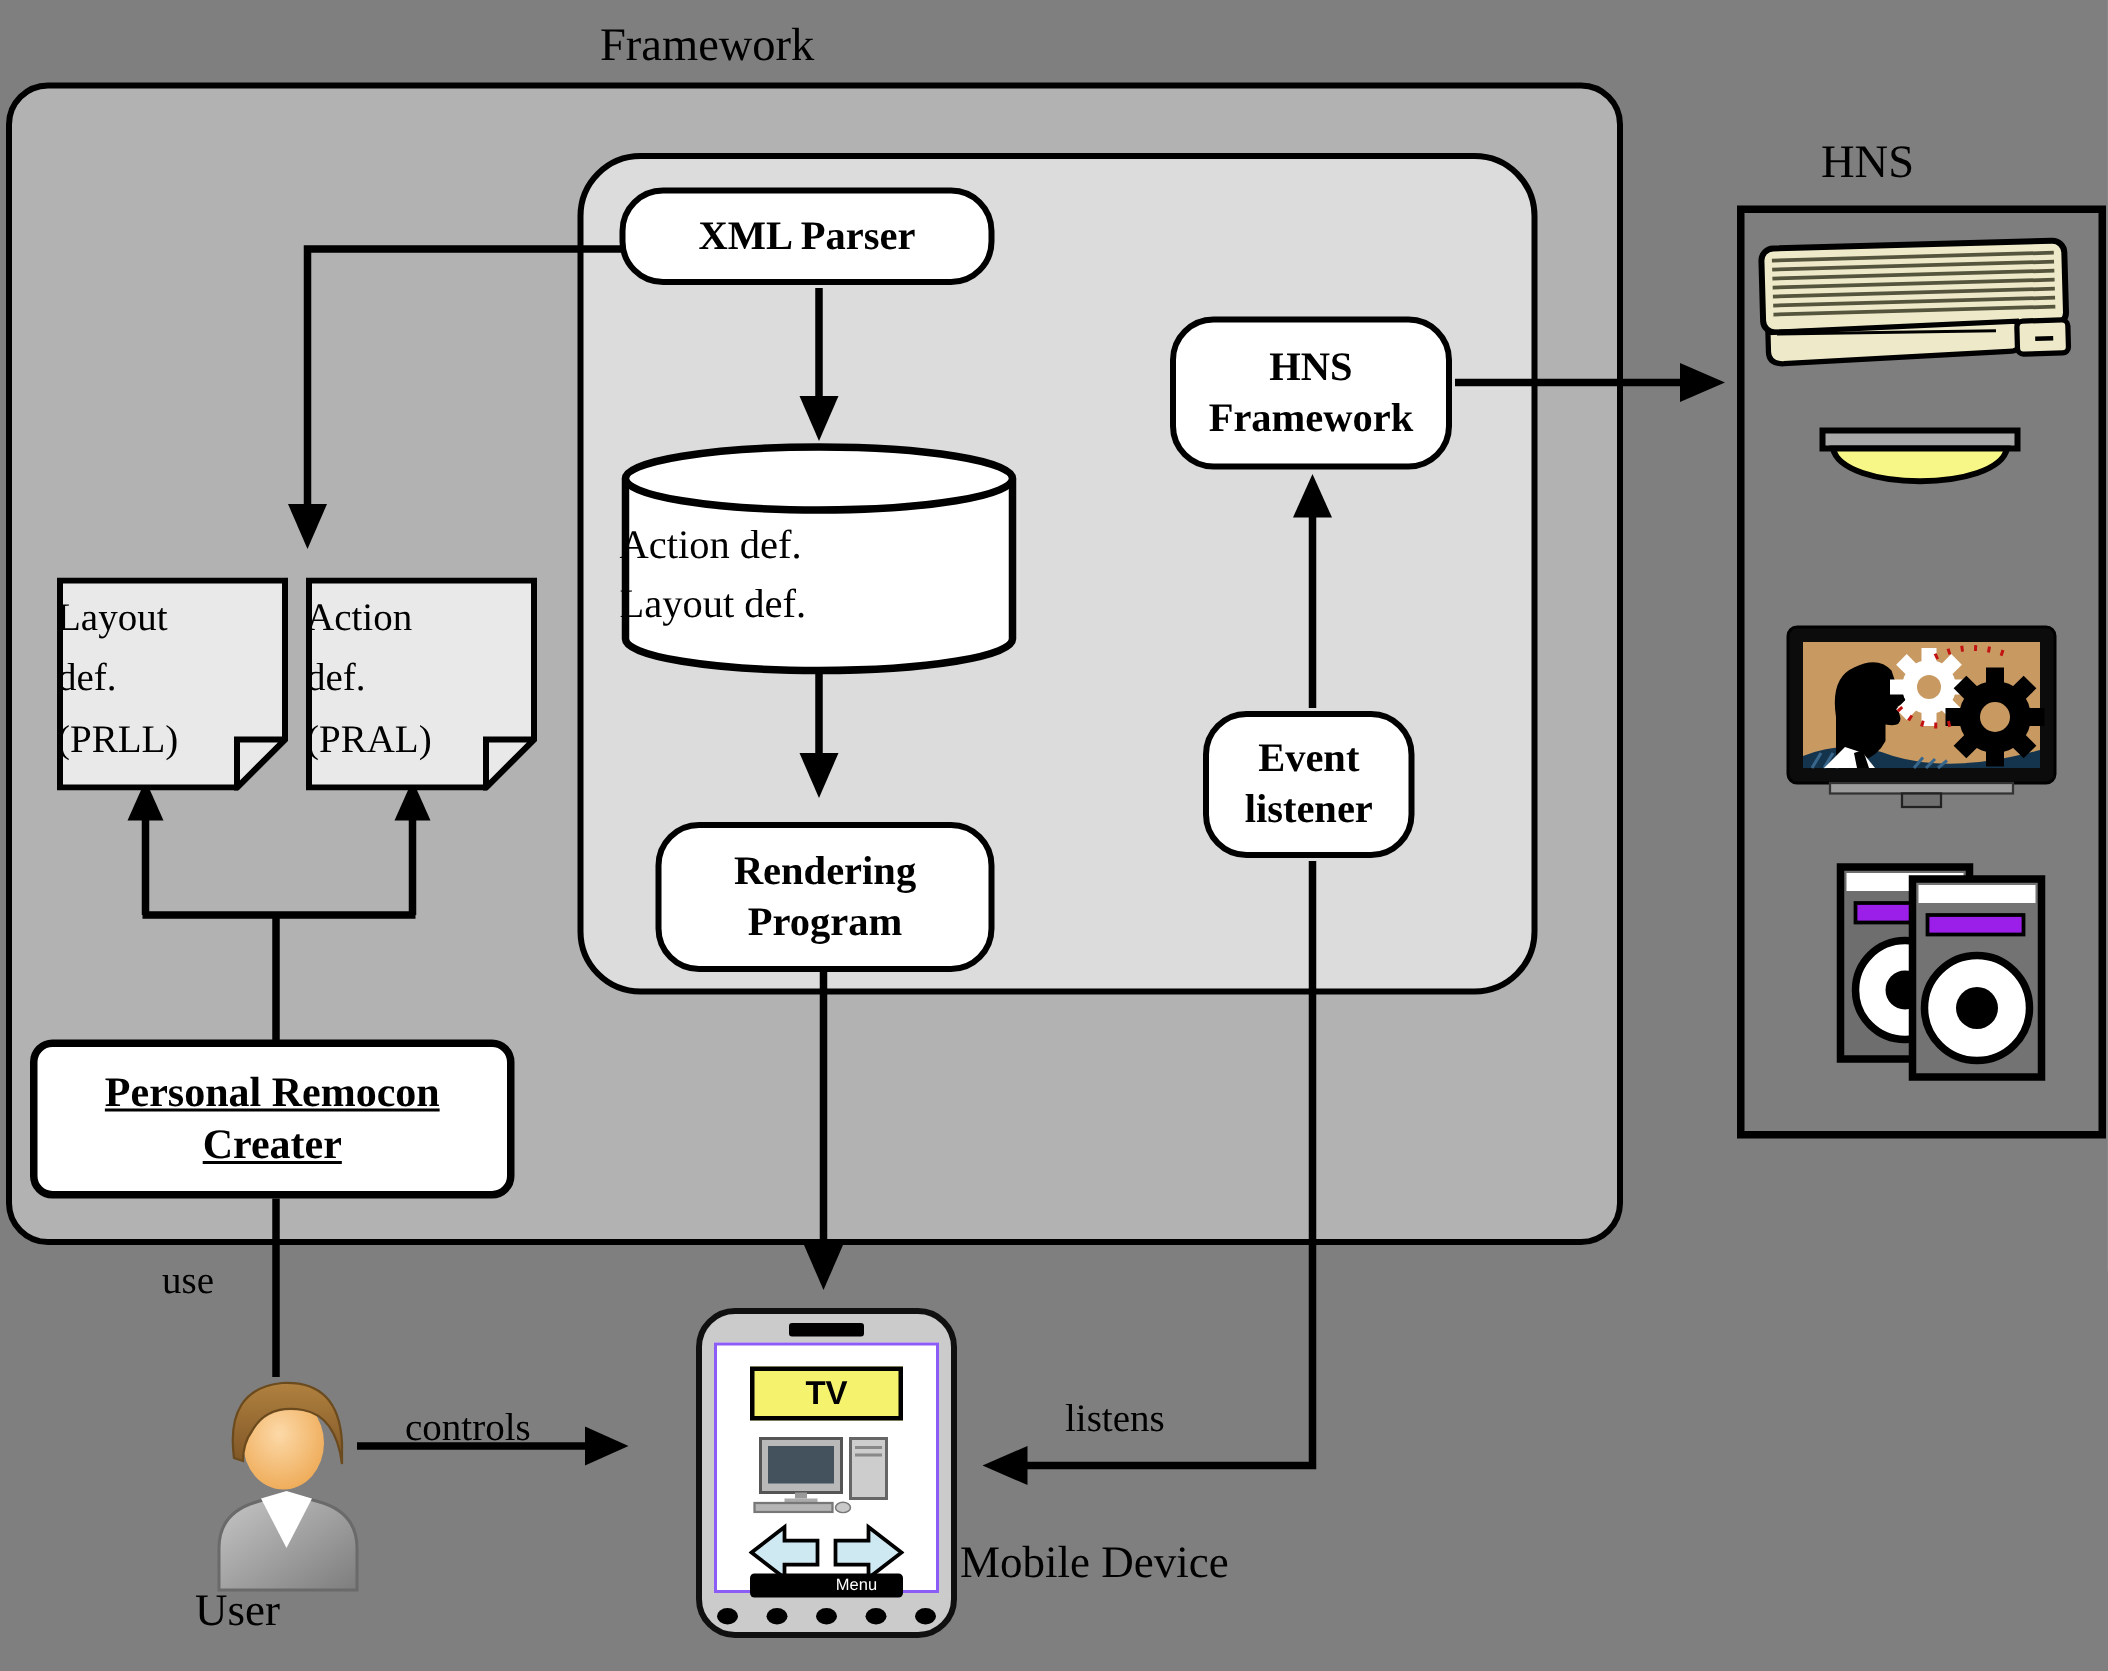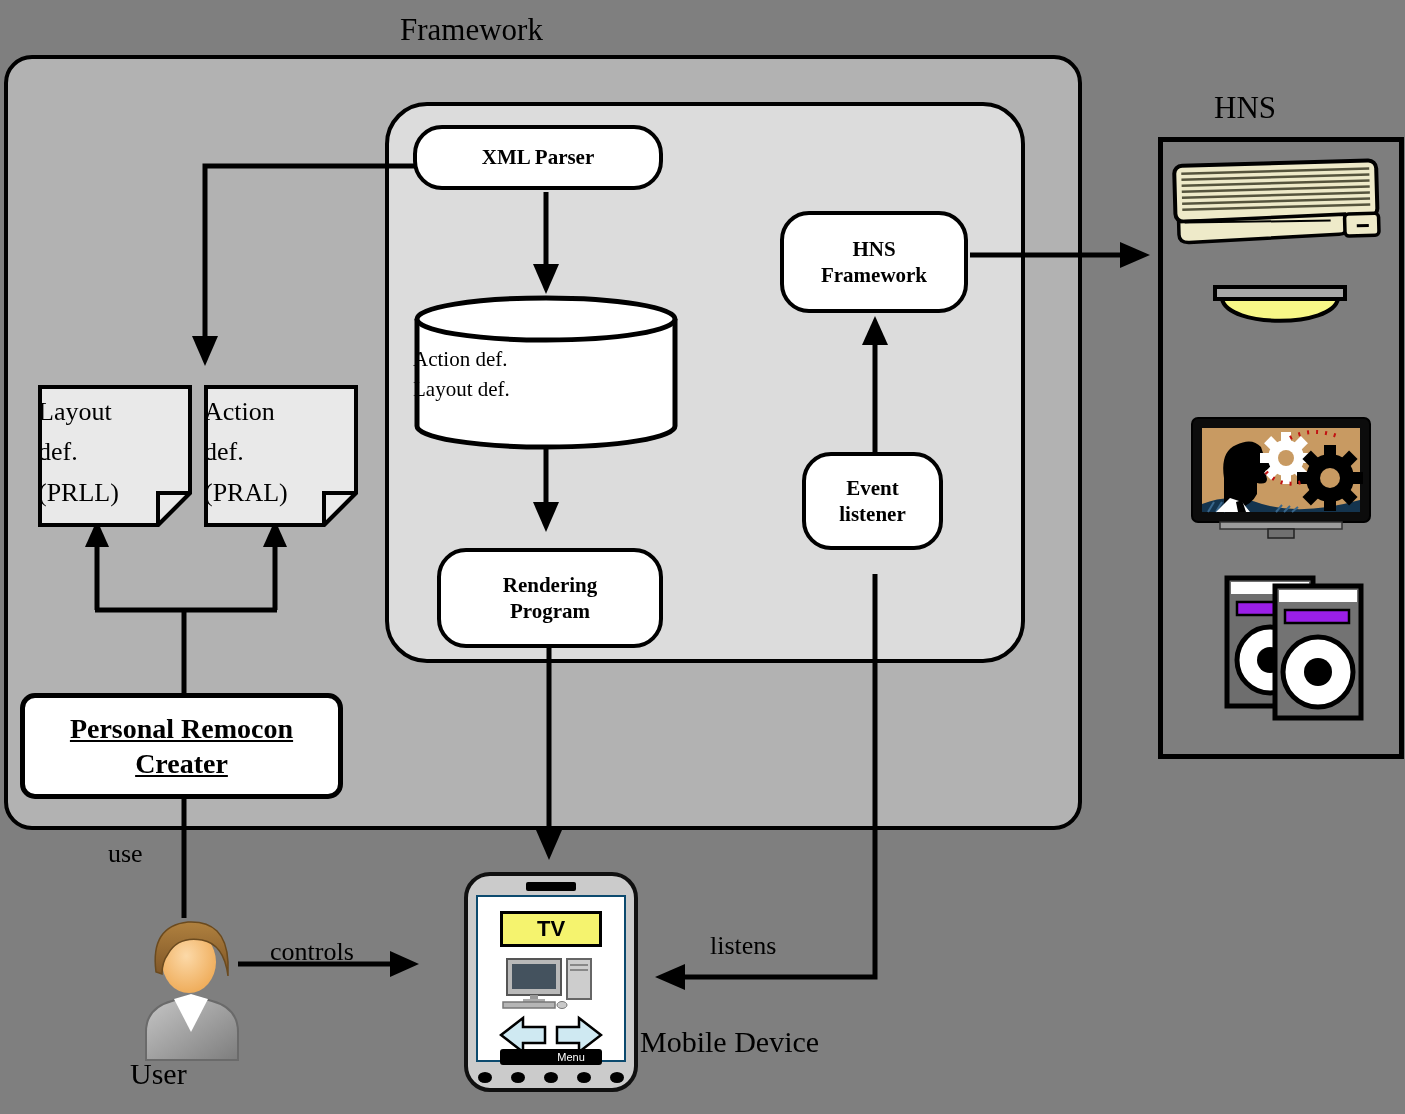--- a/index.html
+++ b/index.html
@@ -1,33 +1,33 @@
 <!DOCTYPE html>
 <html><head>
 <meta charset="utf-8">
 <style>
   html,body{margin:0;padding:0;background:#7f7f7f;}
   .stage{position:relative;width:1405px;height:1114px;background:#7f7f7f;overflow:hidden;
          font-family:"Liberation Serif","DejaVu Serif",serif;color:#000;}
   .abs{position:absolute;}
   .label{position:absolute;font-weight:normal;text-align:left;white-space:nowrap;line-height:1.05;}
-  .t31{font-size:31px;} .t30{font-size:30px;} .t27{font-size:21px;border-radius:29px;} .t26{font-size:26px;}
+  .t31{font-size:31px;} .t30{font-size:30px;} .t27{font-size:27px;border-radius:29px;} .t26{font-size:26px;}
   .container-box{position:absolute;border:4px solid #000;}
   .framework{left:4px;top:55px;width:1070px;height:767px;background:#b2b2b2;border-radius:28px;z-index:1;}
   .platform{left:385px;top:102px;width:632px;height:553px;background:#dcdcdc;border-radius:42px;z-index:1;}
   .hnsbox{left:1158px;top:137px;width:236px;height:612px;background:#7e7e7e;border:5px solid #000;z-index:1;}
   .wires{position:absolute;left:0;top:0;z-index:2;pointer-events:none;}
   .node{position:absolute;background:#fff;border:4px solid #000;display:flex;flex-direction:column;
         align-items:center;justify-content:center;font-weight:bold;text-align:center;line-height:1.25;z-index:3;}
   .z3{z-index:3;}
   .z4{z-index:4;}
   .phone{position:absolute;left:464px;top:872px;width:166px;height:212px;background:#cbcbcb;
          border:4px solid #101010;border-radius:26px;z-index:3;}
   .phone-slot{position:absolute;left:50%;transform:translateX(-50%);top:6px;width:50px;height:9px;background:#000;border-radius:2px;}
-  .phone-screen{position:absolute;left:8px;top:19px;width:146px;height:163px;background:#fff;border:2px solid #0c4a6e;}
+  .phone-screen{position:absolute;left:8px;top:19px;width:146px;height:163px;background:#fff;border:2px solid #8b5cf6;}
   .phone-tv{position:absolute;left:50%;transform:translateX(-50%);top:14px;width:96px;height:30px;background:#f5f36e;
             border:3px solid #000;display:flex;align-items:center;justify-content:center;
             font-family:"Liberation Sans","DejaVu Sans",sans-serif;font-weight:bold;font-size:22px;}
   .phone-menu{position:absolute;left:50%;transform:translateX(-50%);bottom:23px;width:62px;height:16px;background:#000;
               border-radius:3px;color:#fff;display:flex;align-items:center;justify-content:center;
               font-family:"Liberation Sans","DejaVu Sans",sans-serif;font-size:11px;z-index:5;padding-left:40px;}
   .phone-dots{position:absolute;left:10px;right:10px;bottom:5px;display:flex;justify-content:space-between;}
   .phone-dots span{width:14px;height:11px;background:#000;border-radius:50%;}
 </style>
 </head>
@@ -86,21 +86,21 @@
   <div class="node t27" style="left:437px;top:548px;width:218px;height:92px;">
     <div>Rendering</div>
     <div>Program</div>
   </div>
 
   <div class="node t27" style="left:780px;top:211px;width:180px;height:94px;">
     <div>HNS</div>
     <div>Framework</div>
   </div>
 
-  <div class="node t27" style="left:802px;top:452px;width:133px;height:90px;">
+  <div class="node t27" style="left:802px;top:474px;width:133px;height:90px;">
     <div>Event</div>
     <div>listener</div>
   </div>
 
   <svg class="abs z3" style="left:38px;top:385px;" width="154" height="142" viewBox="0 0 154 142">
     <path d="M2,2 H152 V108 L120,140 H2 Z" fill="#e9e9e9" stroke="#000" stroke-width="4"></path>
     <path d="M152,108 L120,108 L120,140 Z" fill="#e9e9e9" stroke="#000" stroke-width="4"></path>
   </svg>
   <div class="label t26 z4" style="left:38px;top:392px;width:174px;line-height:1.55;">
     <div>Layout</div>

